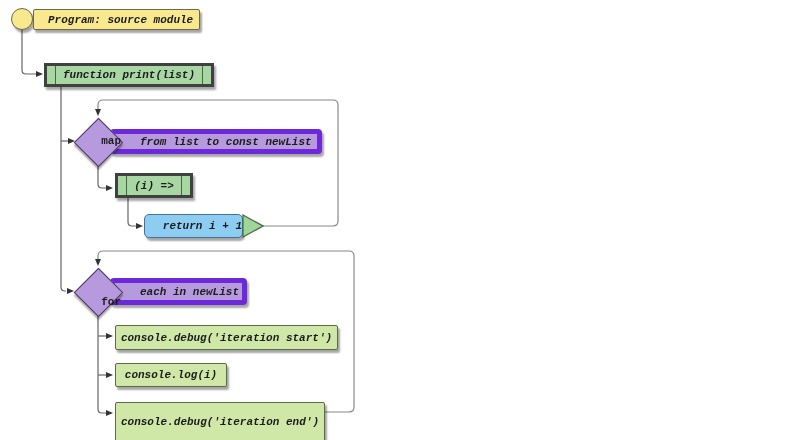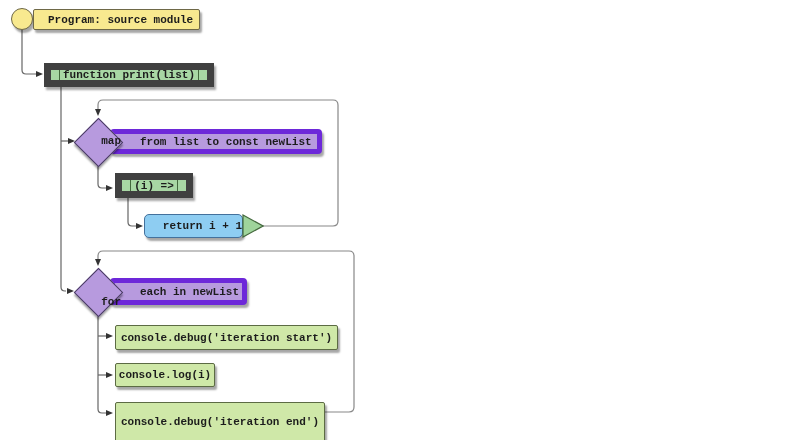--- a/index.html
+++ b/index.html
@@ -2,29 +2,29 @@
 <html><head>
 <meta charset="utf-8">
 <style>
   html,body{margin:0;padding:0;background:#ffffff;}
   #canvas{
     position:relative;width:800px;height:440px;background:#ffffff;overflow:hidden;
     font-family:"Liberation Mono","DejaVu Sans Mono",monospace;
     font-weight:bold;font-size:11px;color:#1c1c1c;
   }
   .node{position:absolute;box-sizing:border-box;display:flex;align-items:center;
-    box-shadow:2px 3px 2px rgba(0,0,0,0.35);}
+    box-shadow:2px 3px 2px rgba(0,0,0,0.35);font-style:italic;}
   
   .circle{left:11px;top:8px;width:22px;height:22px;border-radius:50%;
     background:#f8e98f;border:1px solid #6e6847;}
   
   .program{left:33px;top:9px;width:167px;height:21px;background:#f8e98f;
     border:1px solid #6e6847;border-radius:2px;padding-left:14px;z-index:3;}
   
-  .subroutine{background:#a8d7a4;border:7px solid #404040;justify-content:center;z-index:3;}
+  .subroutine{background:#a8d7a4;border:3px solid #404040;justify-content:center;z-index:3;}
   .subroutine::before,.subroutine::after{content:"";position:absolute;top:0;bottom:0;
     width:1px;background:#44693d;}
   .subroutine::before{left:8px;}
   .subroutine::after{right:8px;}
   .fn{left:44px;top:63px;width:170px;height:24px;}
   .cb{left:115px;top:173px;width:78px;height:25px;}
   
   .ribbon{background:#b79ade;border:5px solid #6d28d9;border-radius:4px;
     padding-left:25px;z-index:1;}
   .map-label{left:110px;top:129px;width:212px;height:25px;}
@@ -34,21 +34,21 @@
     border:1px solid #473a60;transform:rotate(45deg);
     box-shadow:2px 2px 2px rgba(0,0,0,0.35);z-index:2;}
   .diamond-text{position:absolute;width:46px;text-align:right;z-index:4;}
   
   .return{left:144px;top:214px;width:99px;height:24px;background:#8ecdf2;
     border:1px solid #44719c;border-radius:5px;justify-content:flex-end;z-index:3;}
   
   .stmt{background:#cfe8a8;border:1px solid #5c6b44;border-radius:2px;
     justify-content:center;z-index:3;}
   .stmt1{left:115px;top:325px;width:223px;height:25px;}
-  .stmt2{left:115px;top:363px;width:100px;height:24px;}
+  .stmt2{left:115px;top:363px;width:112px;height:24px;}
   .stmt3{left:115px;top:402px;width:210px;height:40px;}
   .lines{position:absolute;left:0;top:0;z-index:0;}
   .tri{position:absolute;left:242px;top:213px;z-index:3;}
 </style>
 </head>
 <body>
 
 <div id="canvas">
 
   <svg class="lines" width="800" height="440" viewBox="0 0 800 440">

